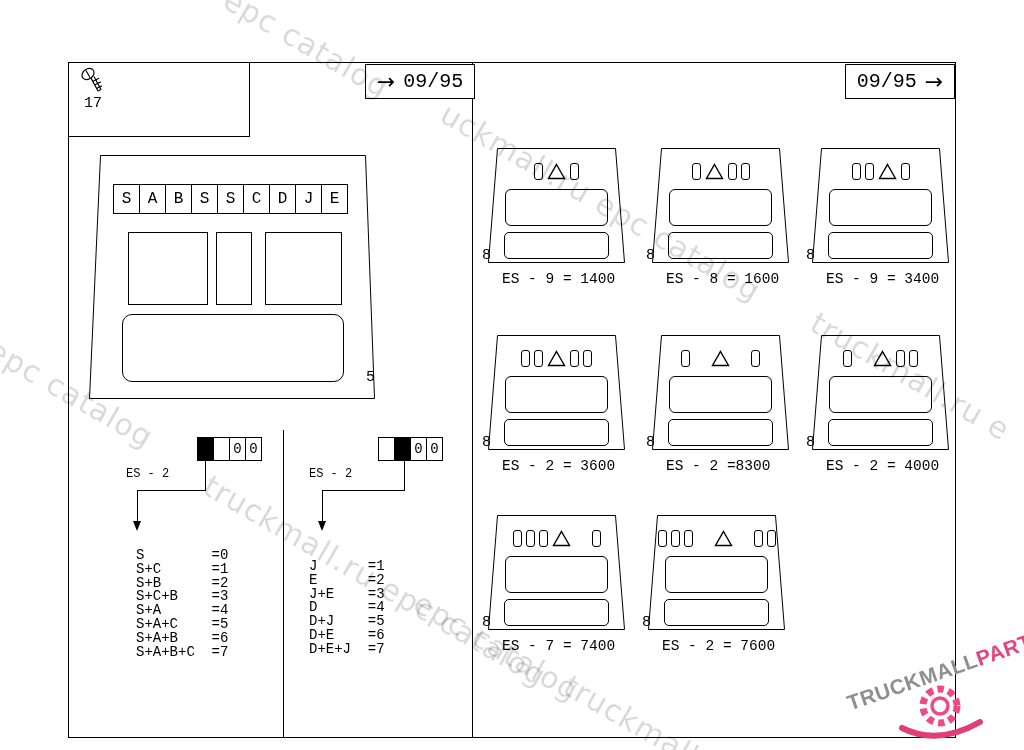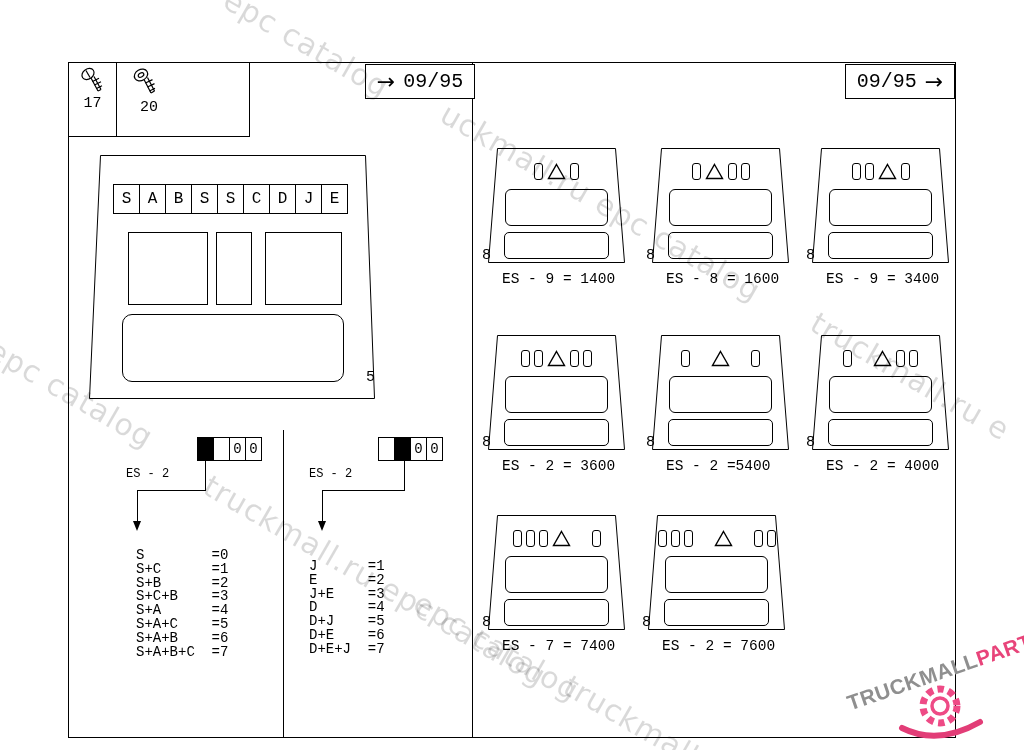--- a/index.html
+++ b/index.html
@@ -10,21 +10,21 @@
   .center-divider{position:absolute;left:472px;top:62px;width:1px;height:676px;background:#000}
 
   
   .wm-layer{position:absolute;left:0;top:0;width:1024px;height:750px;z-index:5;pointer-events:none}
   .watermark{position:absolute;font-family:"DejaVu Sans",sans-serif;font-size:30px;
              color:rgba(0,0,0,0.15);transform:rotate(30deg);transform-origin:left top;
              white-space:nowrap;letter-spacing:1px}
 
   
   .parts-box{position:absolute;left:68px;top:62px;width:182px;height:75px;border:1px solid #000;display:flex}
-  .part-cell{position:relative;height:100%;border-right:1px solid #000000}
+  .part-cell{position:relative;height:100%;border-right:4px solid #000000}
   .part-cell:last-child{border-right:none}
   .pc1{width:70px}.pc2{width:48px}.pc3{width:64px}
   .part-num{position:absolute;width:100%;text-align:center;font-size:15px}
   .pn1{top:49px}.pn2{top:32px}.pn3{top:36px}
   .part-icon{position:absolute}
 
   
   .date-box{position:absolute;top:64px;height:35px;width:110px;border:1px solid #000;background:#fff;
             display:flex;align-items:center;justify-content:center;gap:8px;font-size:20px}
   .date-left{left:365px}.date-right{left:845px}
@@ -97,32 +97,20 @@
         <g fill="none" stroke="#000" stroke-width="1.2">
           <ellipse cx="11" cy="8" rx="6.5" ry="5" transform="rotate(-35 11 8)"></ellipse>
           <path d="M9 4.5 L13 11.5"></path>
           <path d="M14 12 L21 25 M17 10.5 L24 23.5"></path>
           <path d="M15.5 15.5 l6.5 -3.2 M17.5 19 l6.5 -3.2 M19.5 22.5 l5.5 -2.7"></path>
           <path d="M21 25 L24 23.5"></path>
         </g>
       </svg>
       <div class="part-num pn2">17</div>
     </div>
-    <div class="part-cell pc3">
-      <svg class="part-icon" style="left:12px;top:3px" width="36" height="34" viewBox="0 0 36 34">
-        <g fill="none" stroke="#000" stroke-width="1.2">
-          <ellipse cx="12" cy="9" rx="7" ry="5.5" transform="rotate(-30 12 9)"></ellipse>
-          <ellipse cx="12" cy="9" rx="3" ry="2" transform="rotate(-30 12 9)"></ellipse>
-          <path d="M15 13.5 L22 27 M18.5 11.5 L25.5 25"></path>
-          <path d="M16.5 17 l7 -3.4 M18.5 21 l7 -3.4 M20.5 25 l5.5 -2.7"></path>
-          <path d="M22 27 L25.5 25"></path>
-        </g>
-      </svg>
-      <div class="part-num pn3">20</div>
-    </div>
   </div>
 
   <div class="date-box date-left">
     <span class="arrow-glyph">→</span>
     <span>09/95</span>
   </div>
   <div class="date-box date-right">
     <span>09/95</span>
     <span class="arrow-glyph">→</span>
   </div>
@@ -283,21 +271,21 @@
             <svg width="19" height="17" viewBox="0 0 19 17">
               <polygon points="9.5,1.5 17.5,15.5 1.5,15.5" fill="none" stroke="#000" stroke-width="1.4"></polygon>
             </svg>
           </div>
           <div class="glyph-sp"></div>
           <div class="glyph-rect"></div>
         </div>
         <div class="panel-rect1"></div>
         <div class="panel-rect2"></div>
         <div class="panel-qty">8</div>
-        <div class="panel-caption">ES - 2 =5400</div>
+        <div class="panel-caption">ES - 2 =8300</div>
       </div>
       <div class="panel" style="left: 812px; top: 335px;">
         <svg class="trap" width="137" height="116" viewBox="0 0 137 116">
           <polygon points="9.5,0.5 127.5,0.5 136.5,114.5 0.5,114.5" fill="none" stroke="#000"></polygon>
         </svg>
         <div class="icon-row">
           <div class="glyph-rect"></div>
           <div class="glyph-sp"></div>
           <div class="glyph-tri">
             <svg width="19" height="17" viewBox="0 0 19 17">

